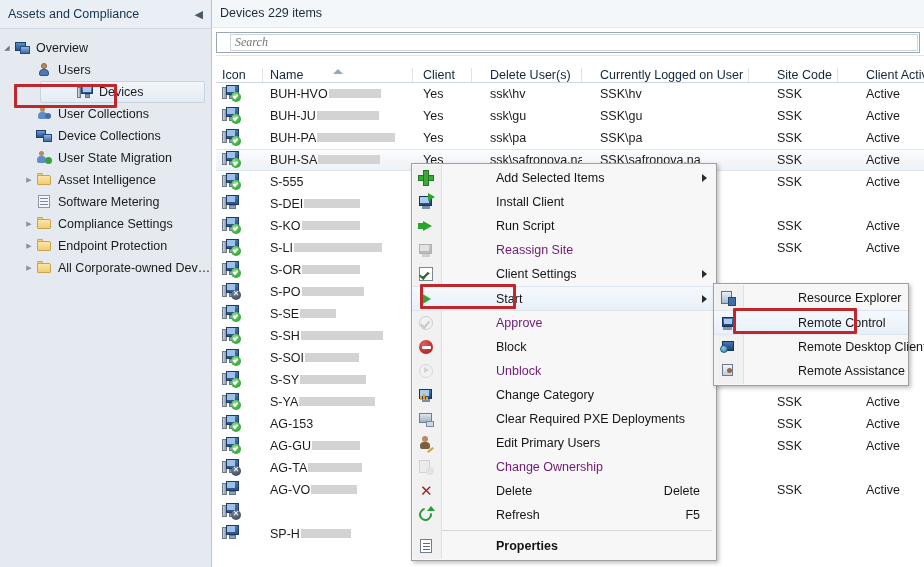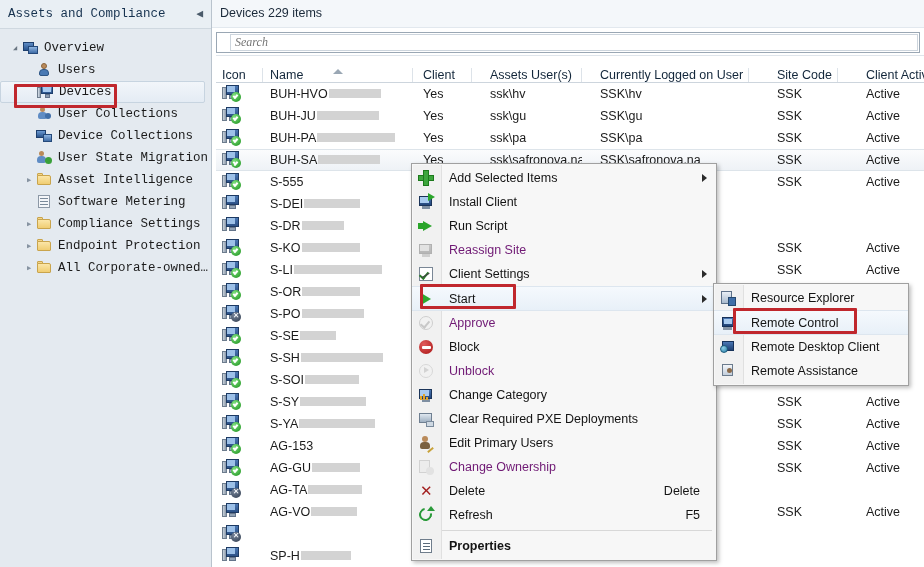--- a/index.html
+++ b/index.html
@@ -7,21 +7,21 @@
     width:924px;height:567px;overflow:hidden;
     font-family:"Liberation Sans","DejaVu Sans",sans-serif;
     font-size:12px;color:#1a1a1a;background:#ffffff;
     -webkit-font-smoothing:antialiased;
   }
   #app{position:relative;width:924px;height:567px;}
 
   
   .sidebar{
     position:absolute;left:0;top:0;width:212px;height:567px;
-    background:#e4eaf0;border-right:1px solid #b9c3cd;box-sizing:border-box;font-family:Liberation Mono, monospace;
+    background:#e4eaf0;border-right:1px solid #b9c3cd;box-sizing:border-box;
   }
   .sidebar-header{
     position:relative;height:28px;line-height:28px;
     padding:0 8px;font-size:12.5px;color:#16324f;
     background:#e9eff4;border-bottom:1px solid #cfd8e0;
   }
   .collapse-icon{
     position:absolute;right:8px;top:0;height:28px;line-height:28px;
     font-size:11px;color:#4a5a6a;cursor:pointer;
   }
@@ -35,25 +35,25 @@
     width:14px;flex:0 0 14px;text-align:center;
     font-size:8px;color:#6b7783;
   }
   .tree-item .ti-icon{
     width:18px;flex:0 0 18px;height:16px;position:relative;margin-right:4px;
   }
   .tree-item .ti-label{overflow:hidden;text-overflow:ellipsis;}
   .tree-item.selected{
     background:linear-gradient(to bottom,#f2f6fa,#e4ecf4);
     border:1px solid #c7d4e0;border-radius:2px;
-    margin-right:6px;height:20px;line-height:20px;
-  }
-
-  
-  .lvl0{padding-left:8px;}
+    margin-right:6px;height:20px;line-height:20px;margin-left:40px;
+  }
+
+  
+  .lvl0{padding-left:0;}
   .lvl1{padding-left:22px;}
 
   
   .redbox{
     position:absolute;border:3px solid #c0272d;
     box-sizing:border-box;pointer-events:none;border-radius:1px;
   }
 
   
   .main{
@@ -169,21 +169,21 @@
     background:#f7f7f7;border:1px solid #a0a0a0;
     box-shadow:2px 2px 4px rgba(0,0,0,.25);
     padding:2px 0;box-sizing:border-box;z-index:50;
   }
   .ctxmenu .gutter{
     position:absolute;left:1px;top:1px;bottom:1px;width:28px;
     background:#f1f1f1;border-right:1px solid #e0e0e0;
   }
   .mi{
     position:relative;height:24px;display:flex;align-items:center;
-    font-size:12.5px;color:#141414;cursor:default;z-index:2;
+    font-size:12.5px;color:#141414;cursor:default;z-index:2;gap:47px;
   }
   .mi .mi-ico{
     width:28px;flex:0 0 28px;height:22px;position:relative;
     display:flex;align-items:center;justify-content:center;
   }
   .mi .mi-label{padding-left:9px;flex:1;white-space:nowrap;}
   .mi .mi-accel{padding-right:16px;color:#141414;font-size:12.5px;}
   .mi .mi-arrow{
     position:absolute;right:9px;top:50%;margin-top:-4px;
     width:0;height:0;border-top:4px solid transparent;
@@ -464,21 +464,21 @@
             <span>Icon</span>
           </div>
           <div class="gh c-name">
             <span class="sort-arrow"></span>
             <span>Name</span>
           </div>
           <div class="gh c-client">
             <span>Client</span>
           </div>
           <div class="gh c-primary">
-            <span>Assets User(s)</span>
+            <span>Delete User(s)</span>
           </div>
           <div class="gh c-logged">
             <span>Currently Logged on User</span>
           </div>
           <div class="gh c-site">
             <span>Site Code</span>
           </div>
           <div class="gh c-activity">
             <span>Client Activity</span>
           </div>
@@ -525,29 +525,20 @@
             <div class="cell c-name"><span>S-555</span></div>
             <div class="cell c-client"></div>
             <div class="cell c-primary"></div>
             <div class="cell c-logged"></div>
             <div class="cell c-site">SSK</div>
             <div class="cell c-activity">Active</div>
           </div>
           <div class="row">
             <div class="cell c-icon"><span class="devicon"><span class="tower"></span><span class="mon"></span><span class="monface"></span><span class="base"></span></span></div>
             <div class="cell c-name"><span>S-DEI</span><span class="redact" style="width: 56px;"></span></div>
-            <div class="cell c-client"></div>
-            <div class="cell c-primary"></div>
-            <div class="cell c-logged"></div>
-            <div class="cell c-site"></div>
-            <div class="cell c-activity"></div>
-          </div>
-          <div class="row">
-            <div class="cell c-icon"><span class="devicon"><span class="tower"></span><span class="mon"></span><span class="monface"></span><span class="base"></span></span></div>
-            <div class="cell c-name"><span>S-DR</span><span class="redact" style="width: 42px;"></span></div>
             <div class="cell c-client"></div>
             <div class="cell c-primary"></div>
             <div class="cell c-logged"></div>
             <div class="cell c-site"></div>
             <div class="cell c-activity"></div>
           </div>
           <div class="row">
             <div class="cell c-icon"><span class="devicon"><span class="tower"></span><span class="mon"></span><span class="monface"></span><span class="base"></span><span class="badge ok"></span></span></div>
             <div class="cell c-name"><span>S-KO</span><span class="redact" style="width: 58px;"></span></div>
             <div class="cell c-client"></div>

